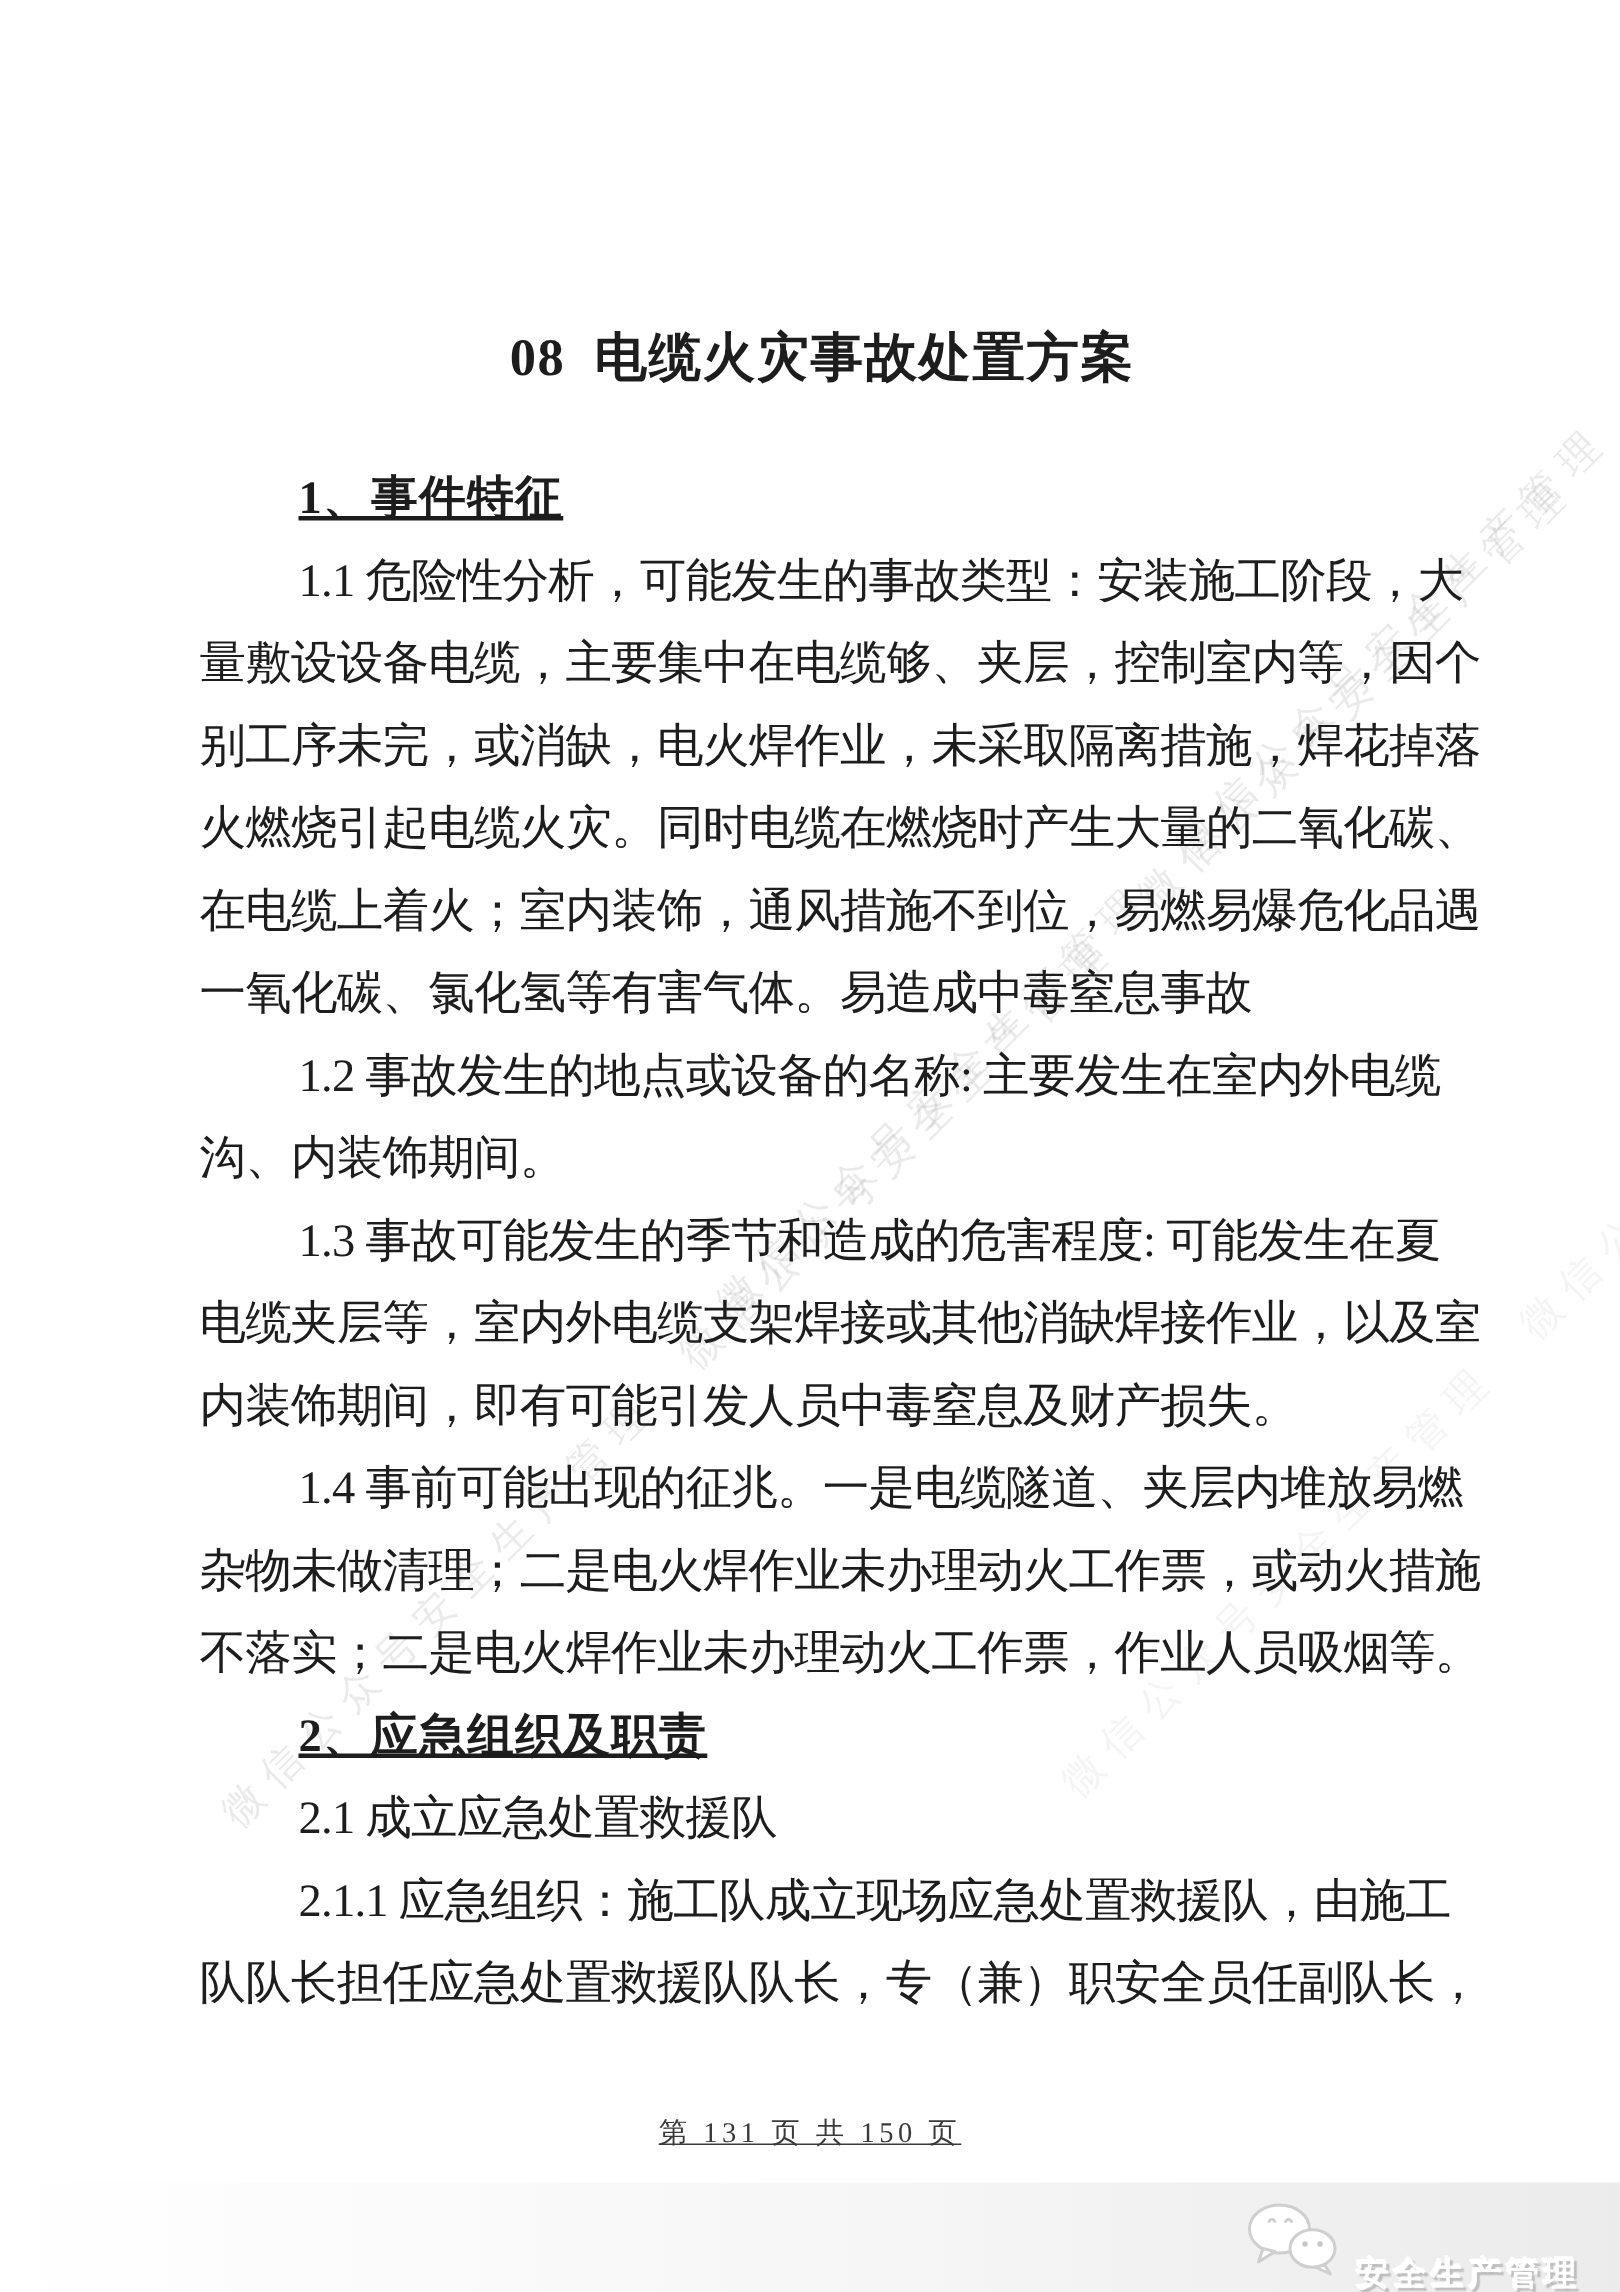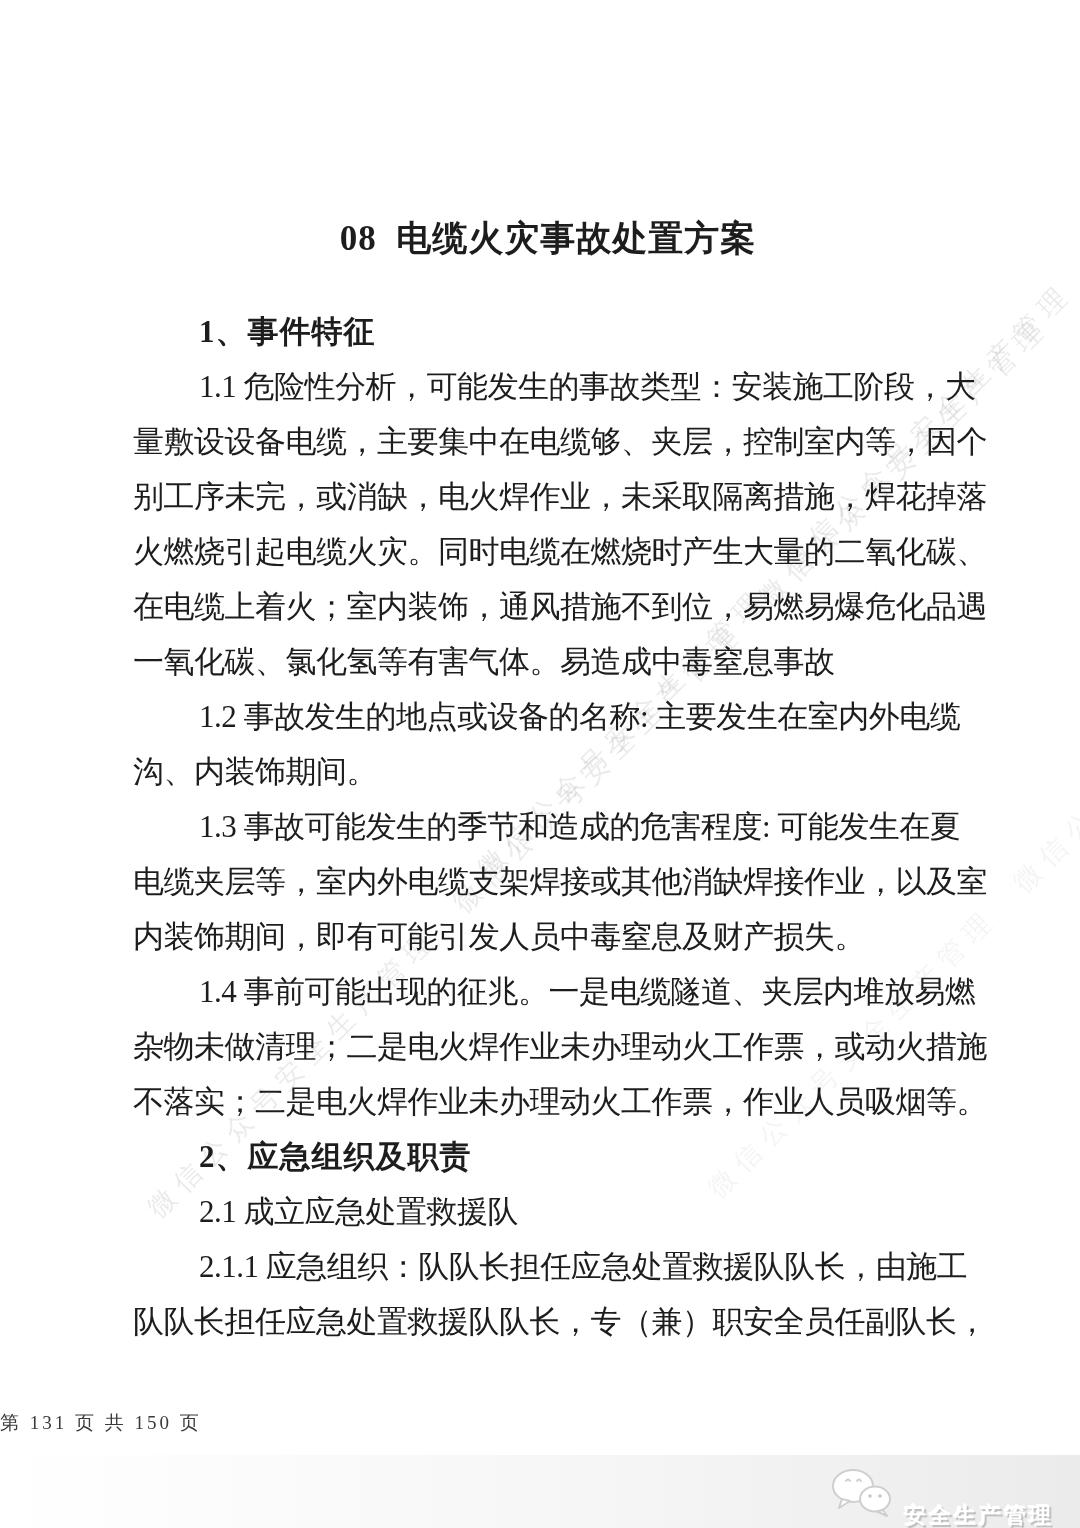--- a/index.html
+++ b/index.html
@@ -42,26 +42,26 @@
     text-align:center;line-height:50px;
     letter-spacing:1px;white-space:pre;
     margin:0 0 40px 0;
   }
   .line{
     font-size:31px;line-height:55px;
     letter-spacing:-0.5px;
     white-space:pre;overflow:visible;
   }
   .line.indent{padding-left:66px;}
-  .line.heading{font-weight:bold;letter-spacing:1px;}
+  .line.heading{font-weight:bold;letter-spacing:1px;text-decoration:underline;}
 
   .page-footer{
     position:absolute;left:0;top:1408px;width:100%;z-index:1;
-    text-align:left;font-size:19px;line-height:30px;
-    letter-spacing:3px;color:#3a3a3a;white-space:pre;
+    text-align:center;font-size:19px;line-height:30px;
+    letter-spacing:3px;color:#3a3a3a;white-space:pre;text-decoration:underline;
   }
 
   .bottom-bar{
     position:absolute;left:0;bottom:0;width:100%;height:73px;z-index:1;
     background:linear-gradient(90deg,#ffffff 0%,#f6f6f6 55%,#ebebeb 100%);
   }
   .brand{
     position:absolute;right:26px;top:50%;
     transform:translateY(-50%);
     display:flex;align-items:center;gap:10px;
@@ -111,21 +111,21 @@
         <div>
           <div class="line indent">1.4 事前可能出现的征兆。一是电缆隧道、夹层内堆放易燃</div>
           <div class="line">杂物未做清理；二是电火焊作业未办理动火工作票，或动火措施</div>
           <div class="line">不落实；二是电火焊作业未办理动火工作票，作业人员吸烟等。</div>
         </div>
         <div class="line heading indent">2、应急组织及职责</div>
         <div>
           <div class="line indent">2.1 成立应急处置救援队</div>
         </div>
         <div>
-          <div class="line indent">2.1.1 应急组织：队队长担任应急处置救援队队长，由施工</div>
+          <div class="line indent">2.1.1 应急组织：施工队成立现场应急处置救援队，由施工</div>
           <div class="line">队队长担任应急处置救援队队长，专（兼）职安全员任副队长，</div>
         </div>
       </div>
   </div>
 
   <div class="page-footer">第 131 页 共 150 页</div>
 
   <div class="bottom-bar">
     <div class="brand">
       <svg class="wechat-icon" width="64" height="52" viewBox="0 0 64 52">

